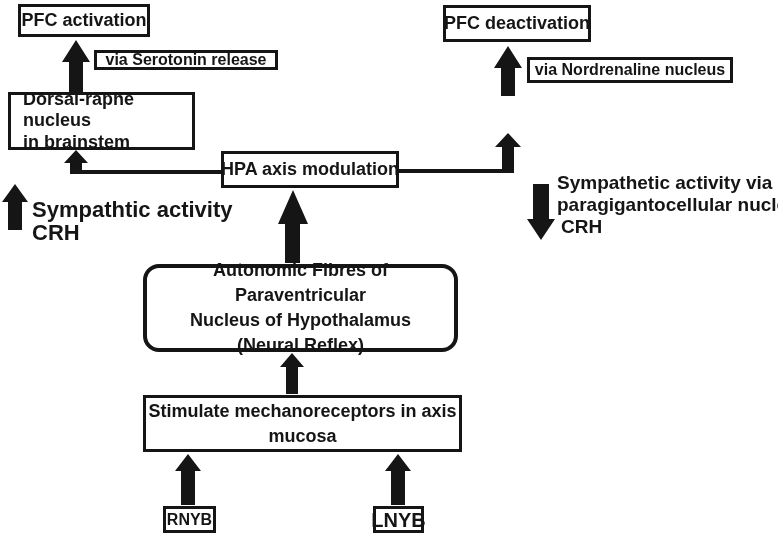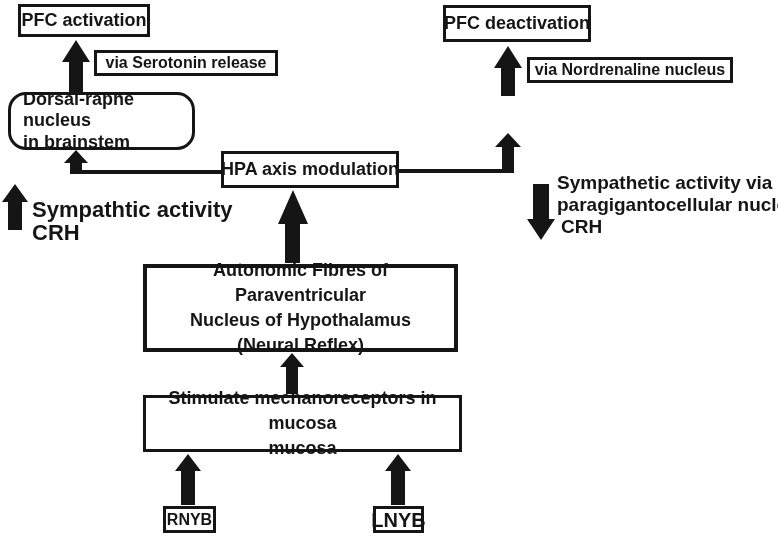--- a/index.html
+++ b/index.html
@@ -8,21 +8,21 @@
     position:relative; width:778px; height:539px; background:var(--bg);
     font-family:"Liberation Sans", sans-serif; color:var(--ink); overflow:hidden;
   }
   #connector-layer { position:absolute; left:0; top:0; width:778px; height:539px; color:var(--ink); }
   .node {
     position:absolute; box-sizing:border-box; background:var(--bg);
     border:3px solid var(--ink); font-weight:700; color:var(--ink);
     display:flex; align-items:center; justify-content:center;
     text-align:center; line-height:1.2; white-space:nowrap;
   }
-  .node.thick { border-width:4px; }
+  .node.thick { border-width:4px;border-radius:16px; }
   .node.multiline { flex-direction:column; white-space:normal; }
   .node.left-text { justify-content:flex-start; text-align:left; padding-left:12px; }
   .annotation {
     position:absolute; font-weight:700; color:var(--ink); white-space:nowrap;
   }
   .annotation div { margin:0; }
 </style>
 </head>
 <body>
 
@@ -50,42 +50,42 @@
 
     <polygon points="398,454 411,471 405,471 405,505 391,505 391,471 385,471"></polygon>
 
     <polygon points="15,184 28,202 22,202 22,230 8,230 8,202 2,202"></polygon>
 
     <polygon points="541,240 527,219 533,219 533,184 549,184 549,219 555,219"></polygon>
   </svg>
 
   <div class="node" style="left:18px; top:4px; width:132px; height:33px; font-size:18px;">PFC activation</div>
 
-  <div class="node" style="left:94px; top:50px; width:184px; height:26px; font-size:16px;">via Serotonin release</div>
+  <div class="node" style="left:94px; top:50px; width:184px; height:20px; font-size:16px;">via Serotonin release</div>
 
-  <div class="node multiline left-text" style="left:8px; top:92px; width:187px; height:58px; font-size:18px; align-items:flex-start; justify-content:center;border-radius:18px;">
+  <div class="node multiline left-text" style="left:8px; top:92px; width:187px; height:58px; font-size:18px; align-items:flex-start; justify-content:center;">
     <div>Dorsal-raphe nucleus</div>
     <div>in brainstem</div>
   </div>
 
   <div class="node" style="left:443px; top:5px; width:148px; height:37px; font-size:18px;">PFC deactivation</div>
 
   <div class="node" style="left:527px; top:57px; width:206px; height:26px; font-size:16px;">via Nordrenaline nucleus</div>
 
 
   <div class="node" style="left:221px; top:151px; width:178px; height:37px; font-size:18px;">HPA axis modulation</div>
 
   <div class="node multiline thick" style="left:143px; top:264px; width:315px; height:88px; font-size:18px; line-height:25px;">
     <div>Autonomic Fibres of Paraventricular</div>
     <div>Nucleus of Hypothalamus</div>
     <div>(Neural Reflex)</div>
   </div>
 
   <div class="node multiline" style="left:143px; top:395px; width:319px; height:57px; font-size:18px; line-height:25px;">
-    <div>Stimulate mechanoreceptors in mucosa</div>
+    <div>Stimulate mechanoreceptors in axis</div>
     <div>mucosa</div>
   </div>
 
   <div class="node" style="left:163px; top:506px; width:53px; height:27px; font-size:16px;">RNYB</div>
 
   <div class="node" style="left:373px; top:506px; width:51px; height:27px; font-size:20px;">LNYB</div>
 
   <div class="annotation" style="left:32px; top:198px; font-size:22px; line-height:23px;">
     <div>Sympathtic activity</div>
     <div>CRH</div>

